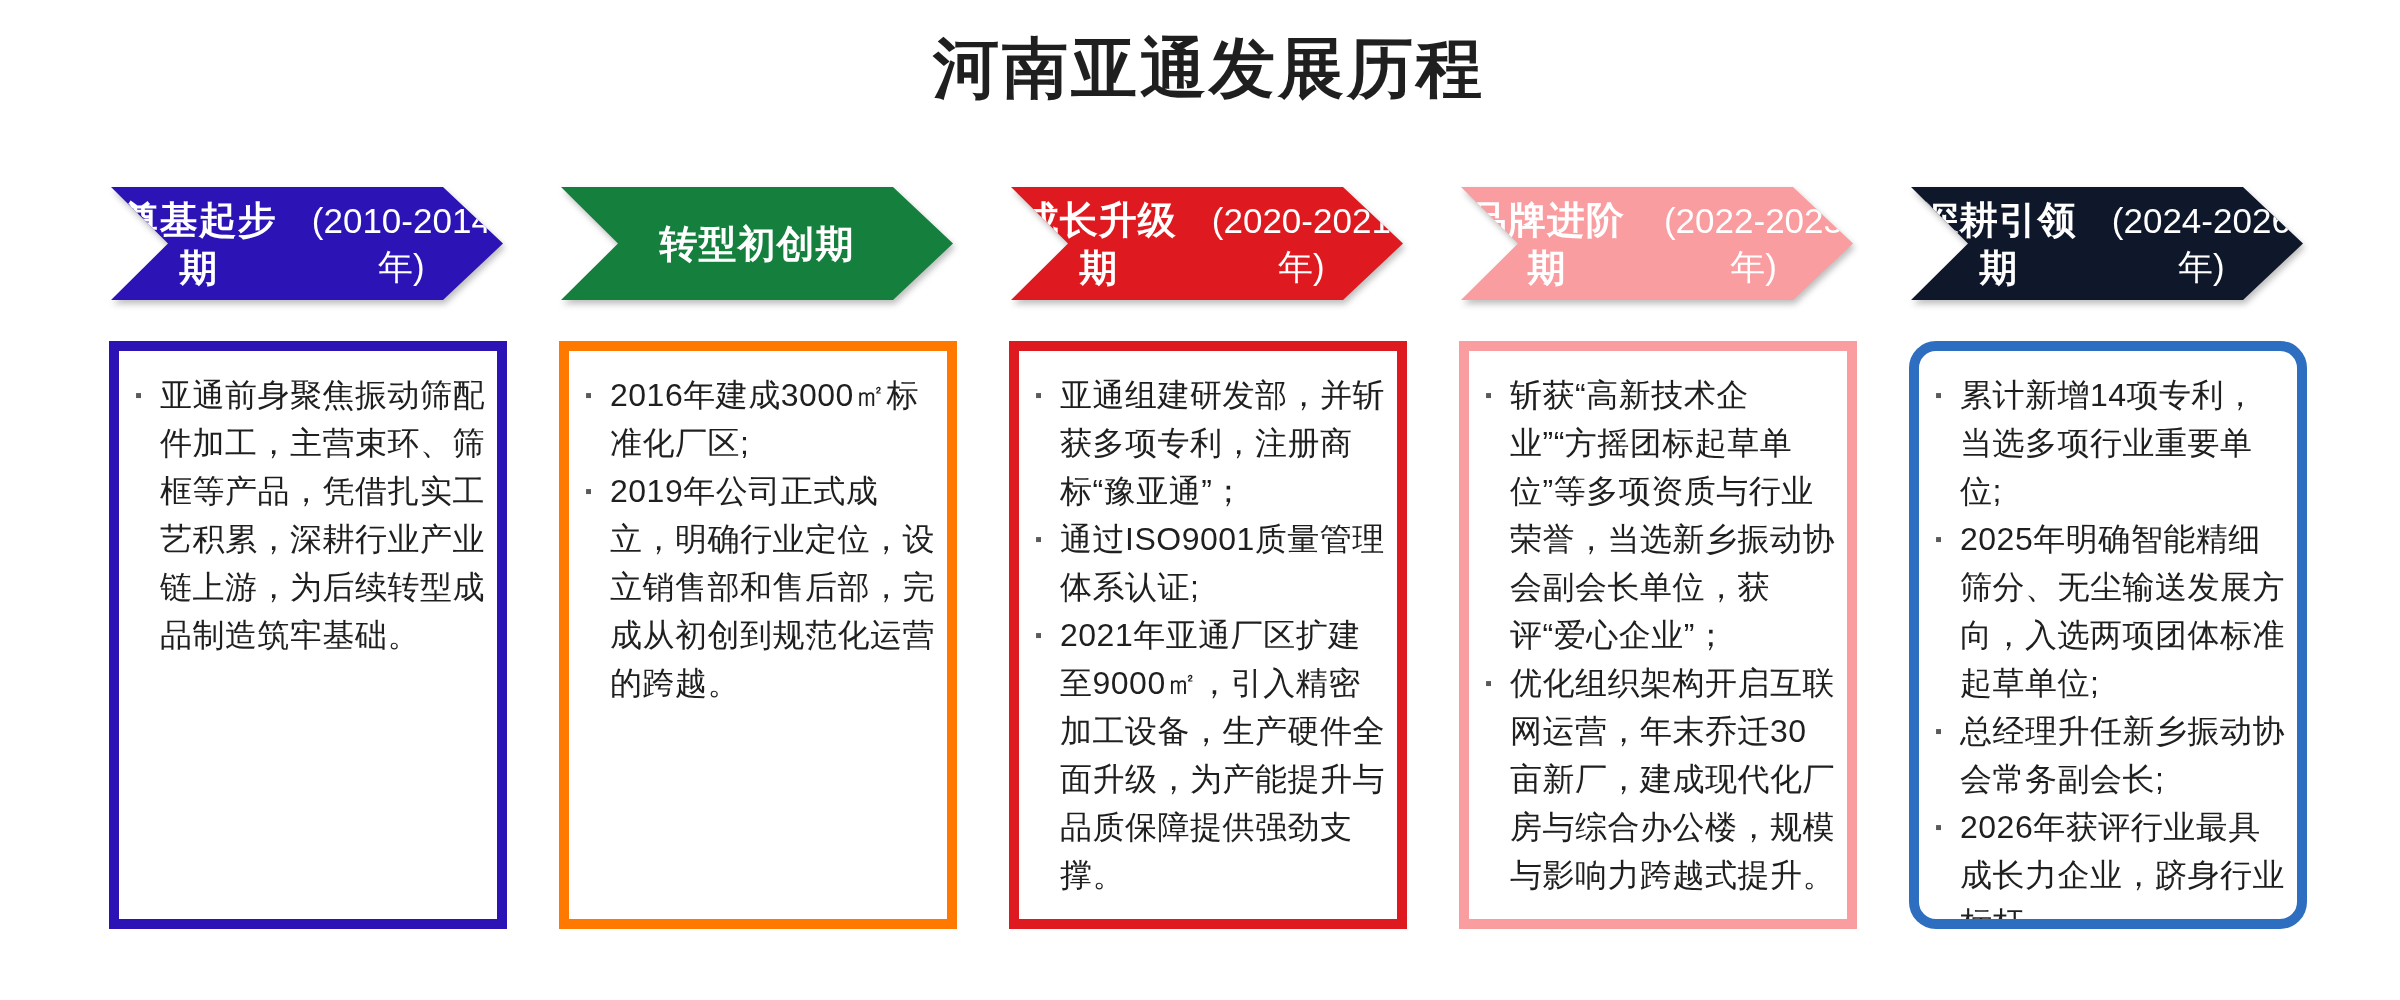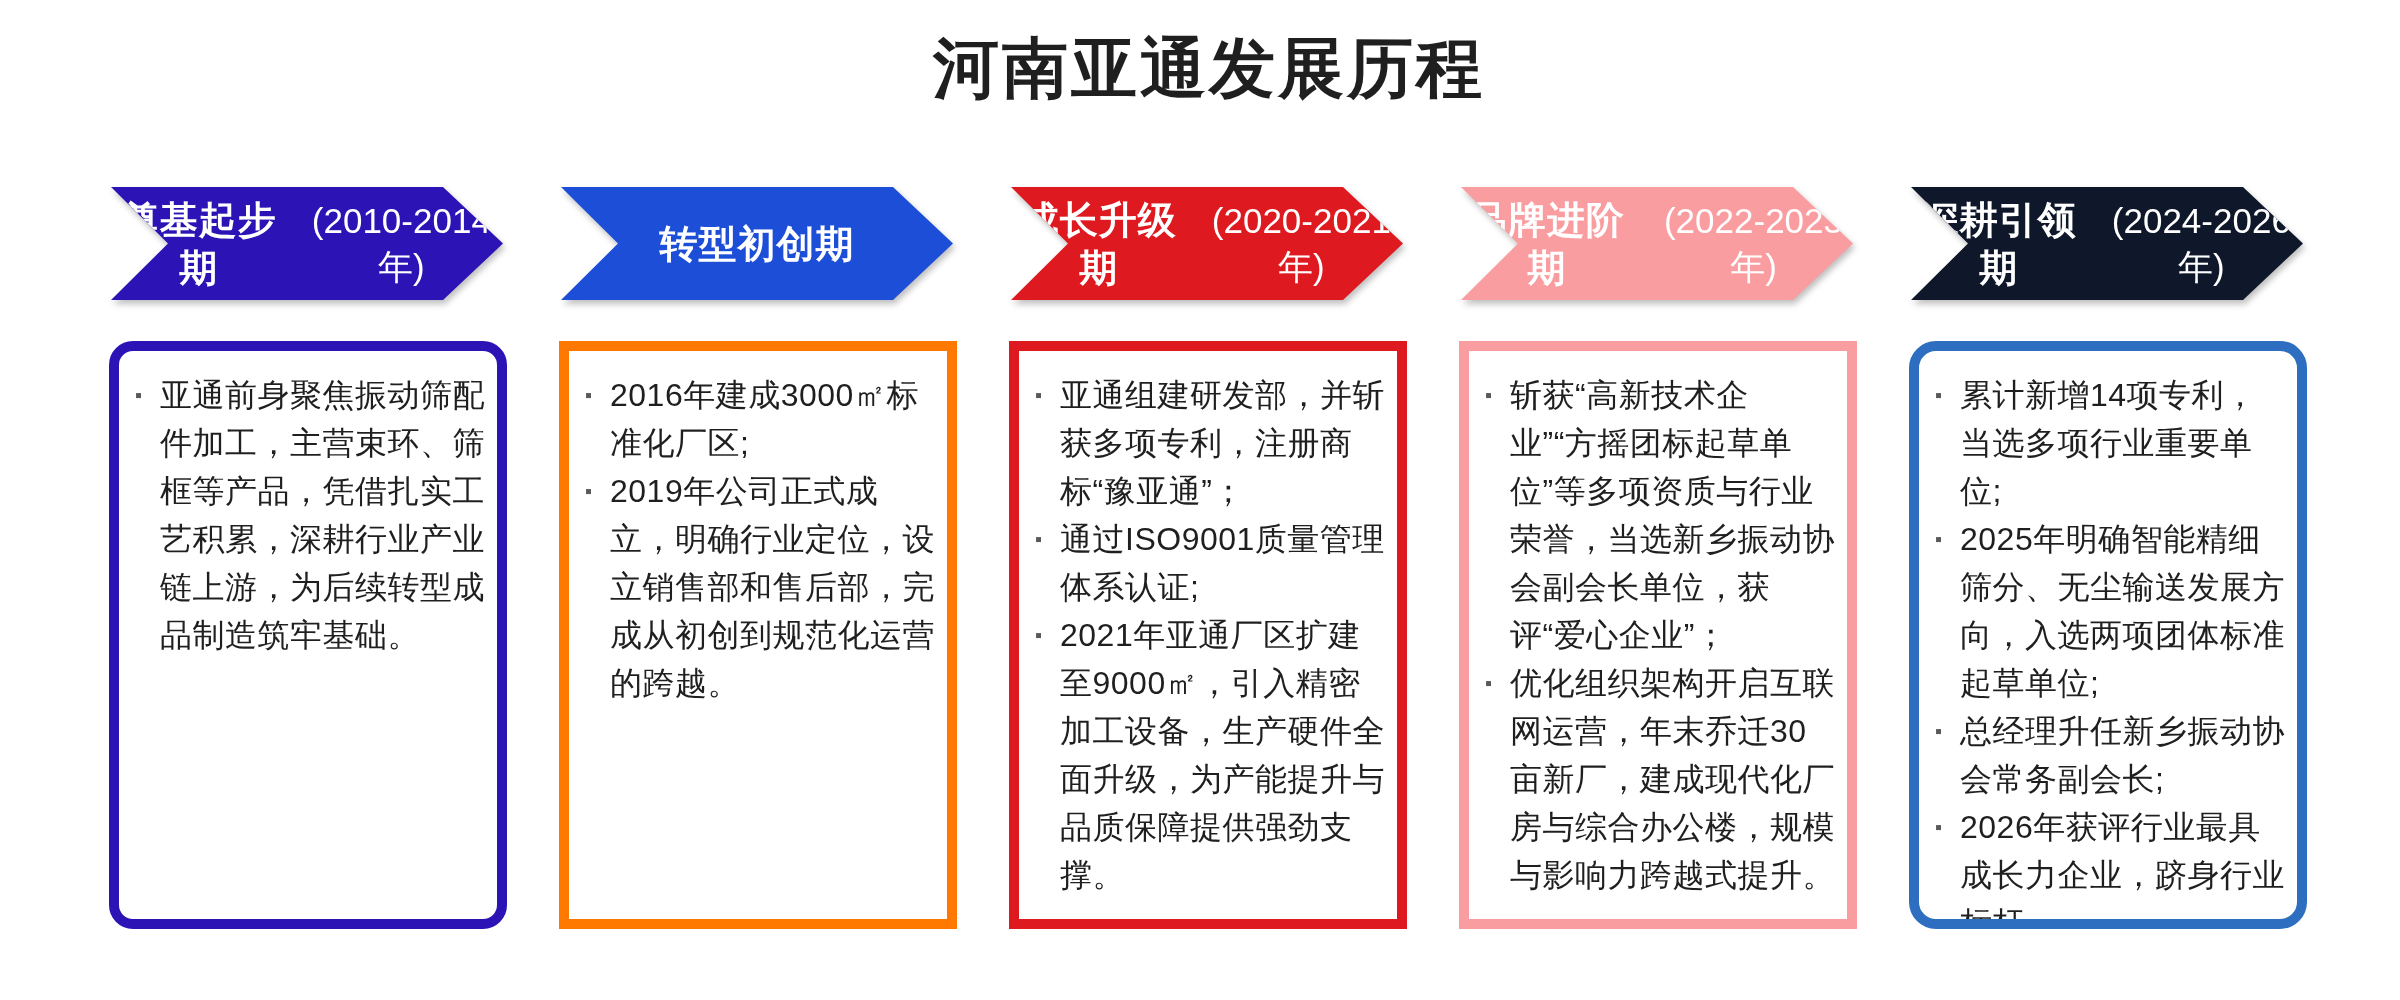--- a/index.html
+++ b/index.html
@@ -92,30 +92,30 @@
 <div class="canvas">
   <div class="title">河南亚通发展历程</div>
   <div class="stages-row">
   <div class="stage-col">
     <div class="arrow-shadow">
       <div class="arrow" style="background: rgb(43, 19, 182);">
         <div class="stage-name">奠基起步期</div>
         <div class="stage-years">(2010-2014年)</div>
       </div>
     </div>
-    <div class="stage-box" style="border-color: rgb(43, 19, 182); border-radius: 24px;">
+    <div class="stage-box" style="border-color: rgb(43, 19, 182);">
       <div>
   <p class="item"><span class="bullet">▪</span><span class="item-text">亚通前身聚焦振动筛配件加工，主营束环、筛框等产品，凭借扎实工艺积累，深耕行业产业链上游，为后续转型成品制造筑牢基础。</span></p>
 </div>
     </div>
   </div>
 
   <div class="stage-col">
     <div class="arrow-shadow">
-      <div class="arrow" style="background: #1d4ed8;">
+      <div class="arrow" style="background: #15803d;">
         <div class="stage-name">转型初创期</div>
       </div>
     </div>
     <div class="stage-box" style="border-color: rgb(255, 120, 0);">
       <div>
 
   <p class="item"><span class="bullet">▪</span><span class="item-text">2016年建成3000㎡标准化厂区;</span></p>
 
 
   <p class="item"><span class="bullet">▪</span><span class="item-text">2019年公司正式成立，明确行业定位，设立销售部和售后部，完成从初创到规范化运营的跨越。</span></p>

